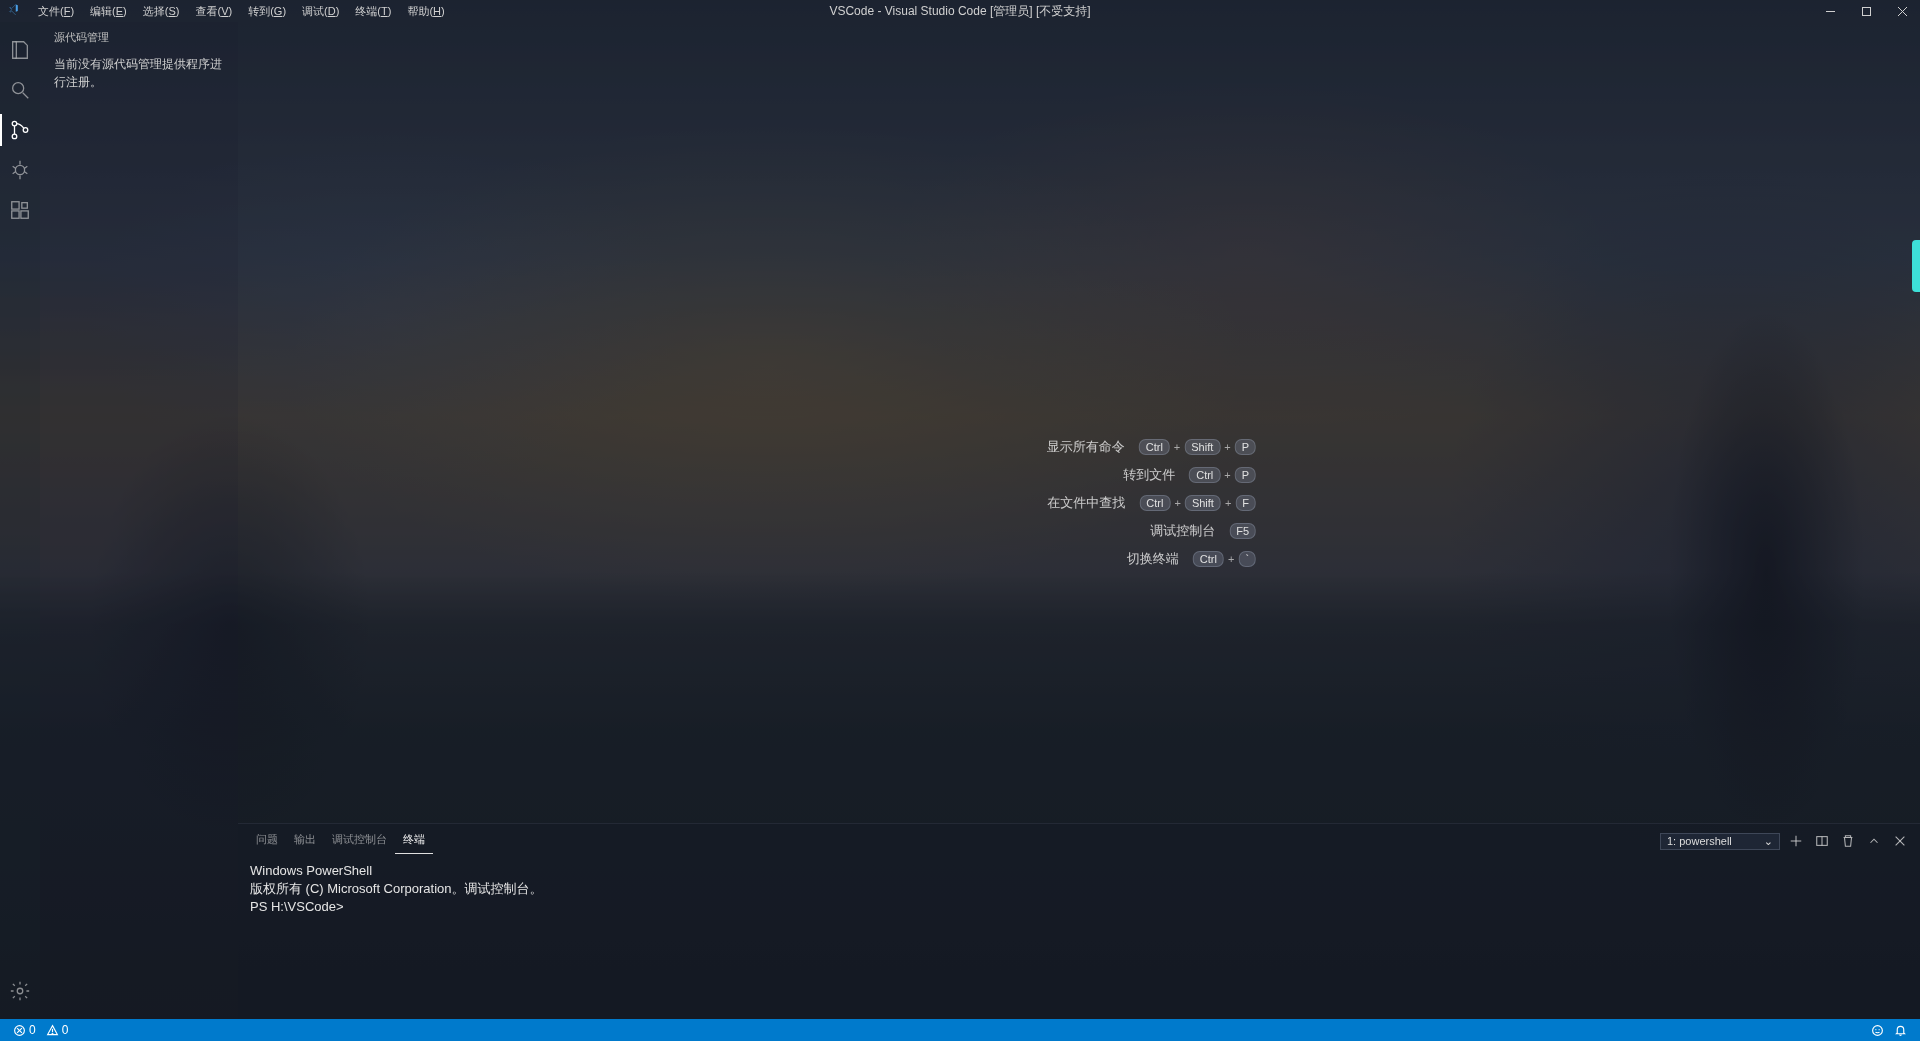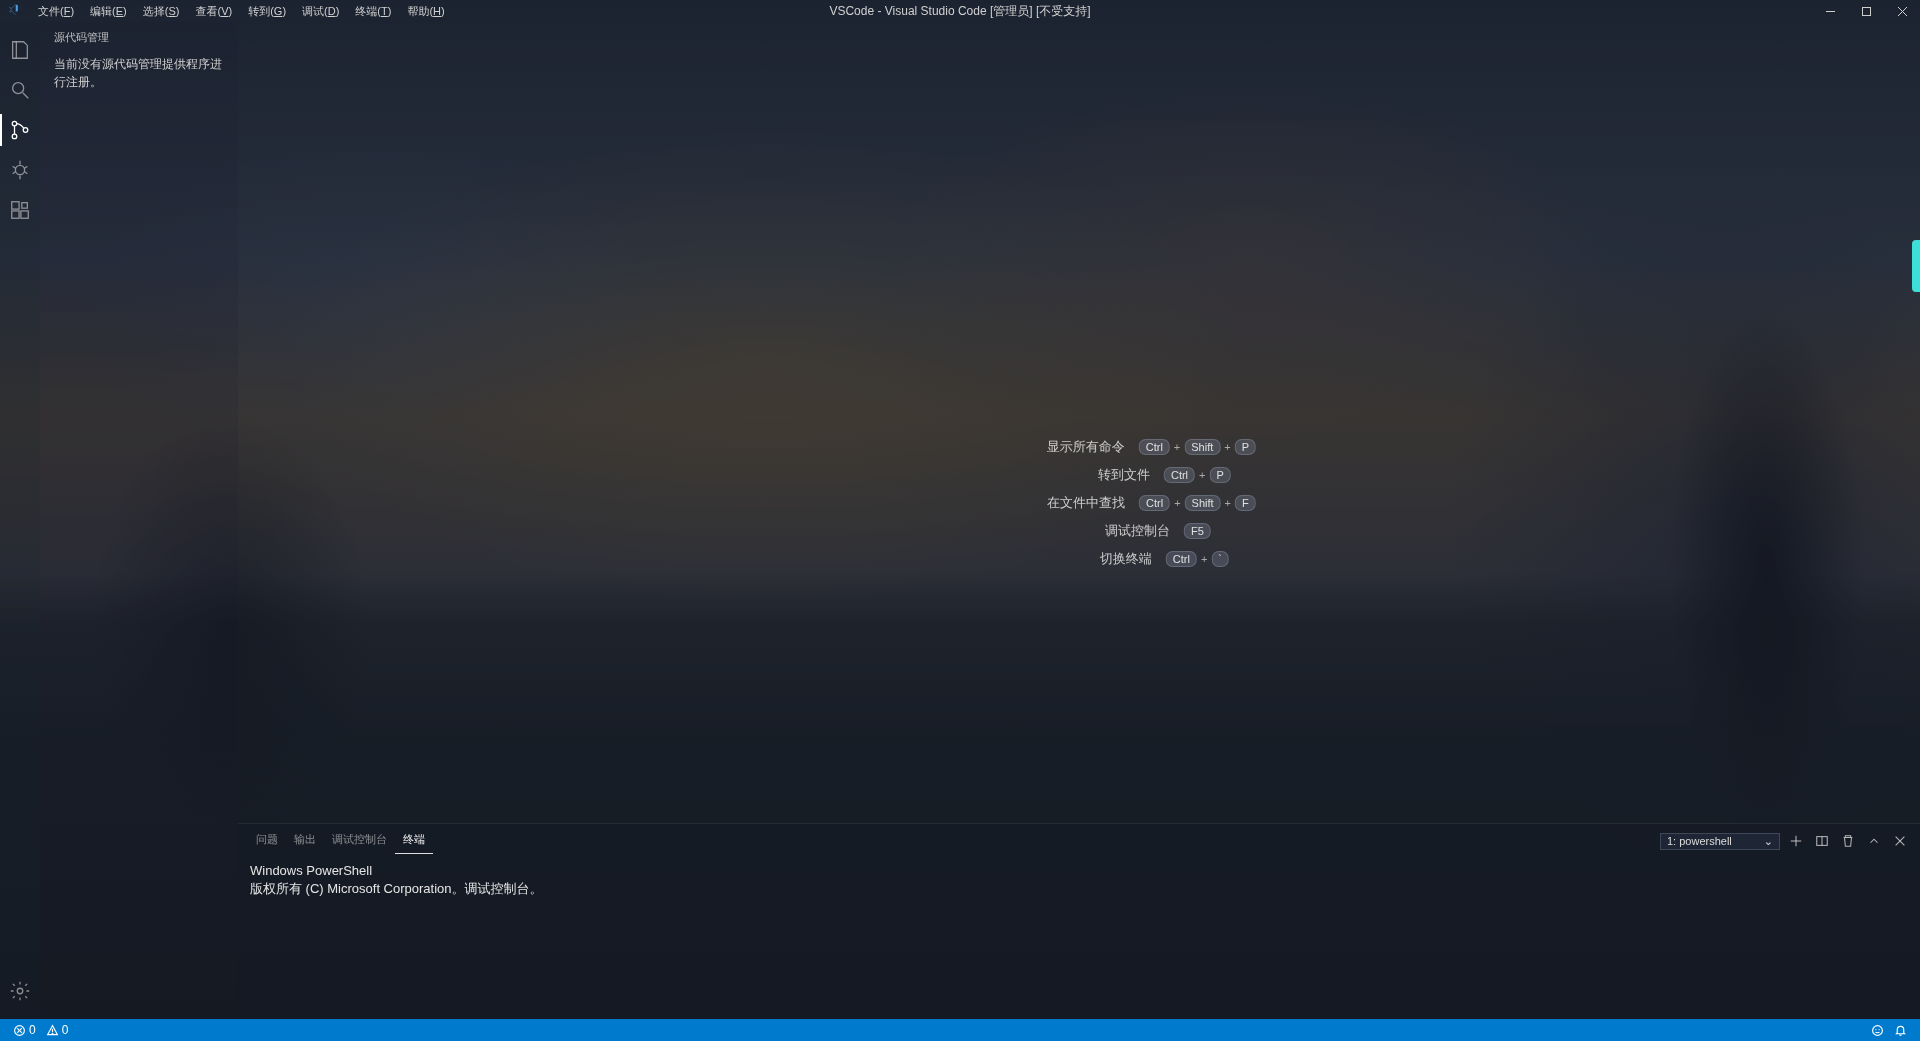--- a/index.html
+++ b/index.html
@@ -87,21 +87,20 @@
   flex:1;
   display:flex; flex-direction:column;
   position:relative;
 }
 .welcome-hints {
   position:absolute;
   left:50%; top:43%;
   transform:translate(-20%,-10%);
   display:flex; flex-direction:column;
   gap:10px;
-  align-items:center;
 }
 .hint-row { display:flex; align-items:center; gap:14px; justify-content:flex-end; }
 .hint-label { color:rgba(230,230,230,0.85); font-size:13px; text-align:right; min-width:90px; }
 .hint-keys { display:flex; align-items:center; gap:4px; }
 .key {
   background: rgba(120,130,150,0.35);
   border:1px solid rgba(180,190,210,0.25);
   border-radius:7px;
   padding:1px 6px;
   font-size:11px;
@@ -362,20 +361,21 @@
                 <line x1="3" y1="3" x2="13" y2="13"></line>
                 <line x1="13" y1="3" x2="3" y2="13"></line>
               </svg>
             </div>
         </div>
       </div>
       <div class="terminal-body" id="termbody">
           <div class="line">Windows PowerShell</div>
           <div class="line">版权所有 (C) Microsoft Corporation。调试控制台。</div>
           <div class="line"></div>
+          <div class="line">PS H:\VSCode&gt;</div>
         </div>
     </div>
   </div>
 </div>
 
 <div class="floating-tab"></div>
 
 <div class="statusbar">
   <div class="status-item">
     <svg viewBox="0 0 16 16">

